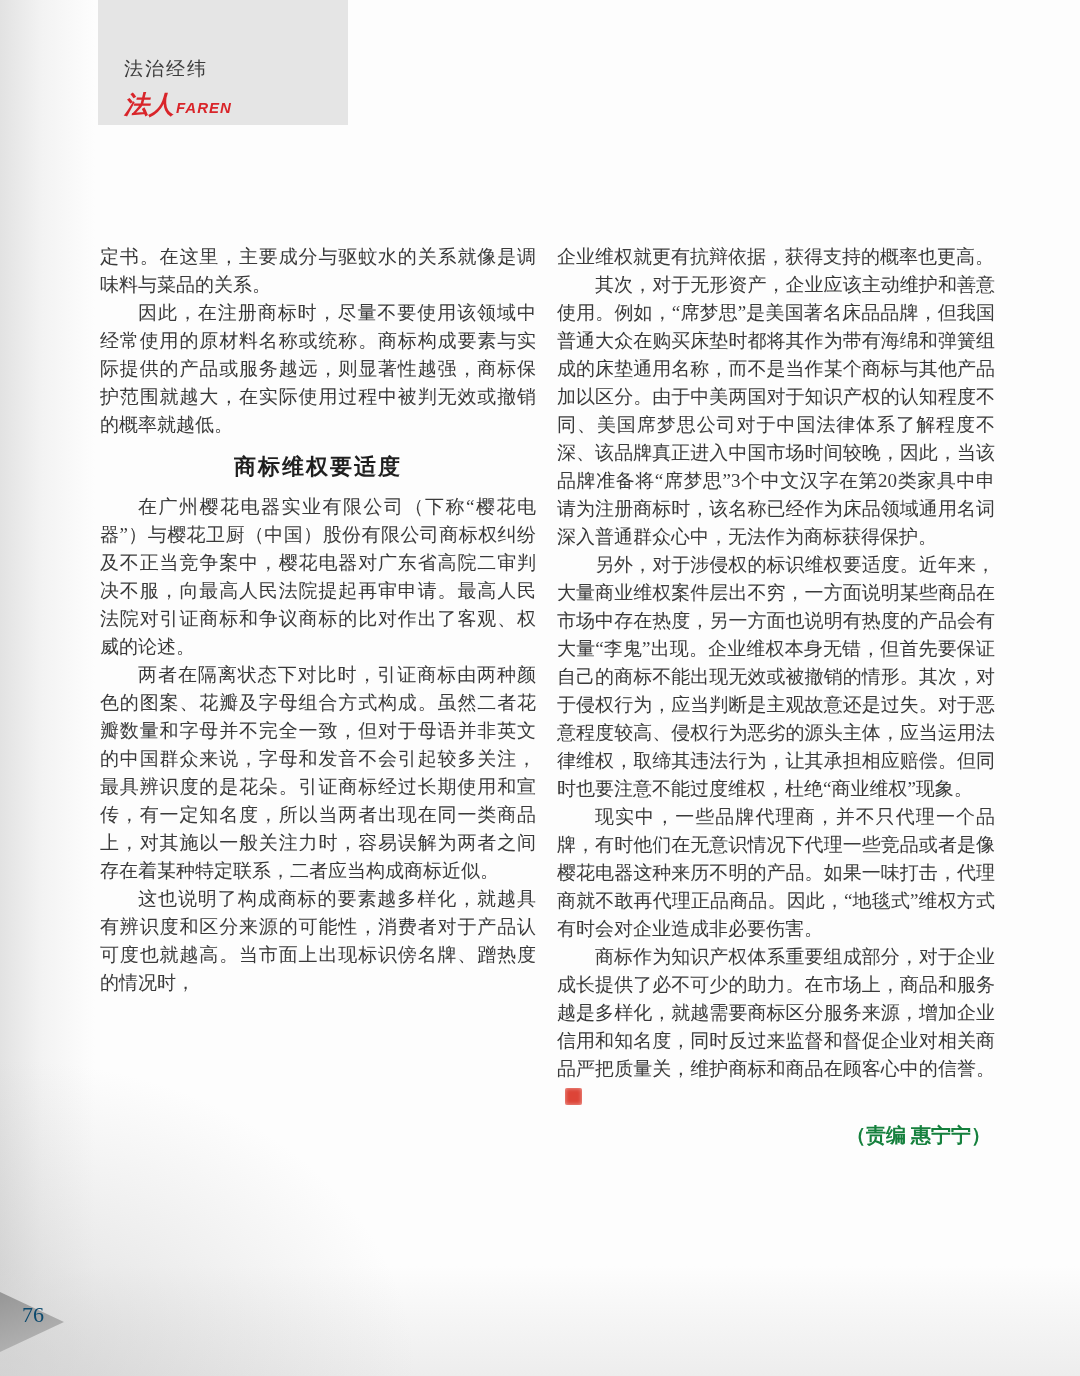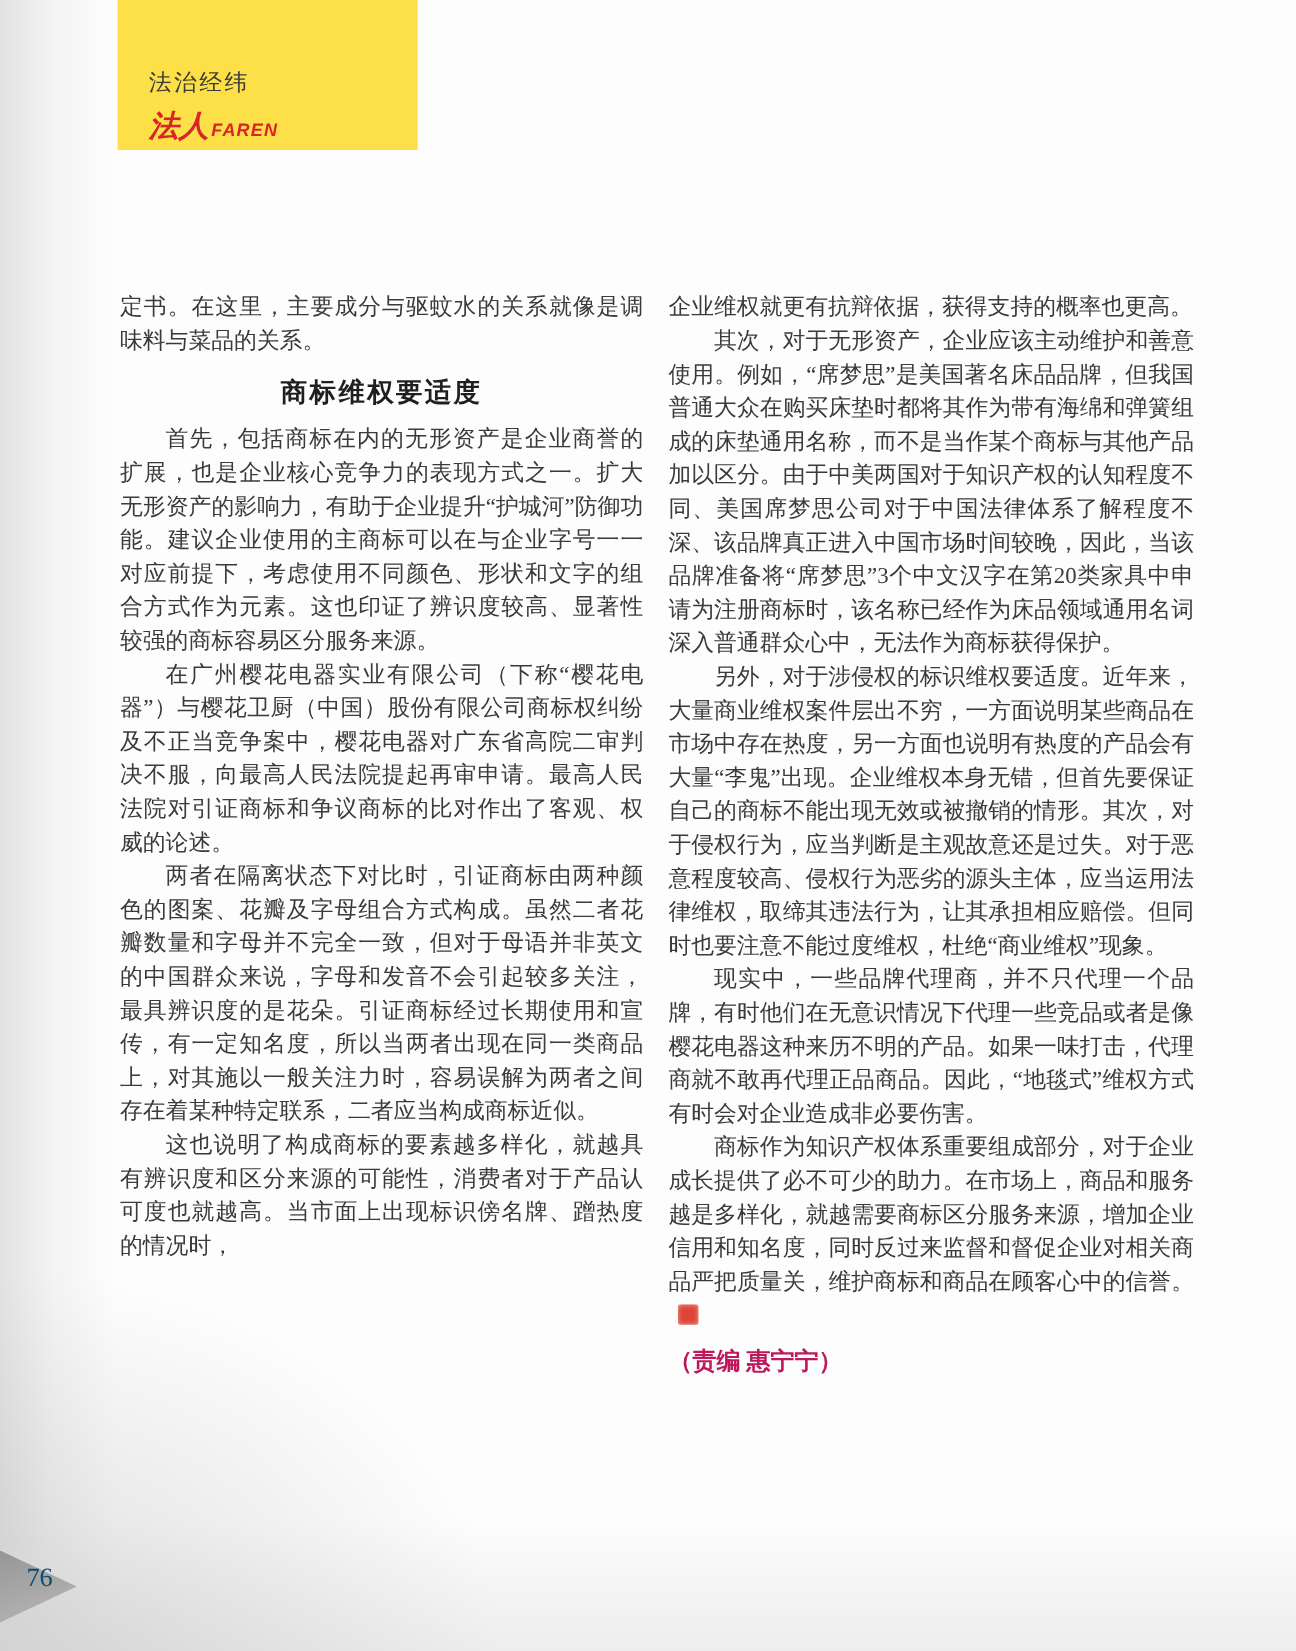--- a/index.html
+++ b/index.html
@@ -20,21 +20,21 @@
     pointer-events:none;
   }
   .shade-corner {
     position:absolute; left:0; bottom:0; width:420px; height:320px;
     background:radial-gradient(ellipse at 0% 100%, rgba(180,180,180,0.45) 0%, rgba(255,255,255,0) 70%);
     pointer-events:none;
   }
   
   .header-box {
     position:absolute; left:98px; top:0; width:250px; height:125px;
-    background:#fde047;
+    background:#e5e5e5;
   }
   .section-label {
     position:absolute; left:26px; top:56px;
     font-family:"Liberation Sans","DejaVu Sans",sans-serif;
     font-size:19px; color:#3b3b3b; letter-spacing:2px;
   }
   .logo { position:absolute; left:26px; top:88px; white-space:nowrap; }
   .logo-cn {
     font-family:"Liberation Sans","DejaVu Sans",sans-serif;
     font-size:25px; font-weight:bold; font-style:italic; color:#d9252a;text-align:center;
@@ -59,22 +59,22 @@
     text-align:center; text-indent:0; letter-spacing:2px;
     margin:14px 0 12px 0;
   }
   .seal {
     display:inline-block; width:17px; height:17px;
     background:#dd4437; border-radius:2px;
     margin-left:8px; vertical-align:-2px;
     box-shadow:inset 0 0 4px rgba(255,255,255,0.55);
   }
   .credit {
-    margin-top:10px; padding-right:4px;
-    font-weight:bold; font-size:20px; color:#be185d; text-indent:0;
+    margin-top:10px; text-align:right; padding-right:4px;
+    font-weight:bold; font-size:20px; color:#15803d; text-indent:0;
   }
   
   .page-corner {
     position:absolute; left:0; top:1292px; width:64px; height:60px;
     background:linear-gradient(160deg,#969696 0%,#b9b9b9 100%);
     -webkit-clip-path:polygon(0 0,100% 50%,0 100%);
     clip-path:polygon(0 0,100% 50%,0 100%);
   }
   .page-number {
     position:absolute; left:22px; top:1302px;
@@ -92,22 +92,22 @@
 
   <div class="header-box">
     <div class="section-label">法治经纬</div>
     <div class="logo">
       <span class="logo-cn">法人</span><span class="logo-en">FAREN</span>
     </div>
   </div>
 
   <div class="col col-left">
     <p class="para noindent">定书。在这里，主要成分与驱蚊水的关系就像是调味料与菜品的关系。</p>
+    <p class="para">因此，在注册商标时，尽量不要使用该领域中经常使用的原材料名称或统称。商标构成要素与实际提供的产品或服务越远，则显著性越强，商标保护范围就越大，在实际使用过程中被判无效或撤销的概率就越低。</p>
     <h2 class="subhead">商标维权要适度</h2>
-    <p class="para">首先，包括商标在内的无形资产是企业商誉的扩展，也是企业核心竞争力的表现方式之一。扩大无形资产的影响力，有助于企业提升“护城河”防御功能。建议企业使用的主商标可以在与企业字号一一对应前提下，考虑使用不同颜色、形状和文字的组合方式作为元素。这也印证了辨识度较高、显著性较强的商标容易区分服务来源。</p>
     <p class="para">在广州樱花电器实业有限公司（下称“樱花电器”）与樱花卫厨（中国）股份有限公司商标权纠纷及不正当竞争案中，樱花电器对广东省高院二审判决不服，向最高人民法院提起再审申请。最高人民法院对引证商标和争议商标的比对作出了客观、权威的论述。</p>
     <p class="para">两者在隔离状态下对比时，引证商标由两种颜色的图案、花瓣及字母组合方式构成。虽然二者花瓣数量和字母并不完全一致，但对于母语并非英文的中国群众来说，字母和发音不会引起较多关注，最具辨识度的是花朵。引证商标经过长期使用和宣传，有一定知名度，所以当两者出现在同一类商品上，对其施以一般关注力时，容易误解为两者之间存在着某种特定联系，二者应当构成商标近似。</p>
     <p class="para">这也说明了构成商标的要素越多样化，就越具有辨识度和区分来源的可能性，消费者对于产品认可度也就越高。当市面上出现标识傍名牌、蹭热度的情况时，</p>
   </div>
 
   <div class="col col-right">
     <p class="para noindent">企业维权就更有抗辩依据，获得支持的概率也更高。</p>
     <p class="para">其次，对于无形资产，企业应该主动维护和善意使用。例如，“席梦思”是美国著名床品品牌，但我国普通大众在购买床垫时都将其作为带有海绵和弹簧组成的床垫通用名称，而不是当作某个商标与其他产品加以区分。由于中美两国对于知识产权的认知程度不同、美国席梦思公司对于中国法律体系了解程度不深、该品牌真正进入中国市场时间较晚，因此，当该品牌准备将“席梦思”3个中文汉字在第20类家具中申请为注册商标时，该名称已经作为床品领域通用名词深入普通群众心中，无法作为商标获得保护。</p>
     <p class="para">另外，对于涉侵权的标识维权要适度。近年来，大量商业维权案件层出不穷，一方面说明某些商品在市场中存在热度，另一方面也说明有热度的产品会有大量“李鬼”出现。企业维权本身无错，但首先要保证自己的商标不能出现无效或被撤销的情形。其次，对于侵权行为，应当判断是主观故意还是过失。对于恶意程度较高、侵权行为恶劣的源头主体，应当运用法律维权，取缔其违法行为，让其承担相应赔偿。但同时也要注意不能过度维权，杜绝“商业维权”现象。</p>
     <p class="para">现实中，一些品牌代理商，并不只代理一个品牌，有时他们在无意识情况下代理一些竞品或者是像樱花电器这种来历不明的产品。如果一味打击，代理商就不敢再代理正品商品。因此，“地毯式”维权方式有时会对企业造成非必要伤害。</p>

